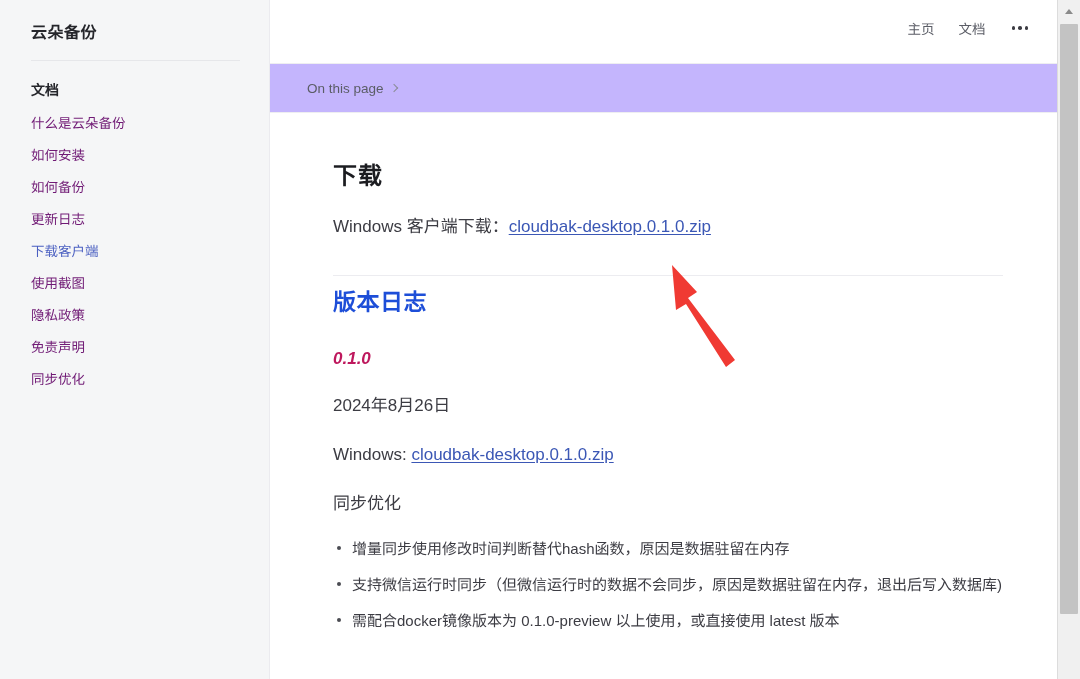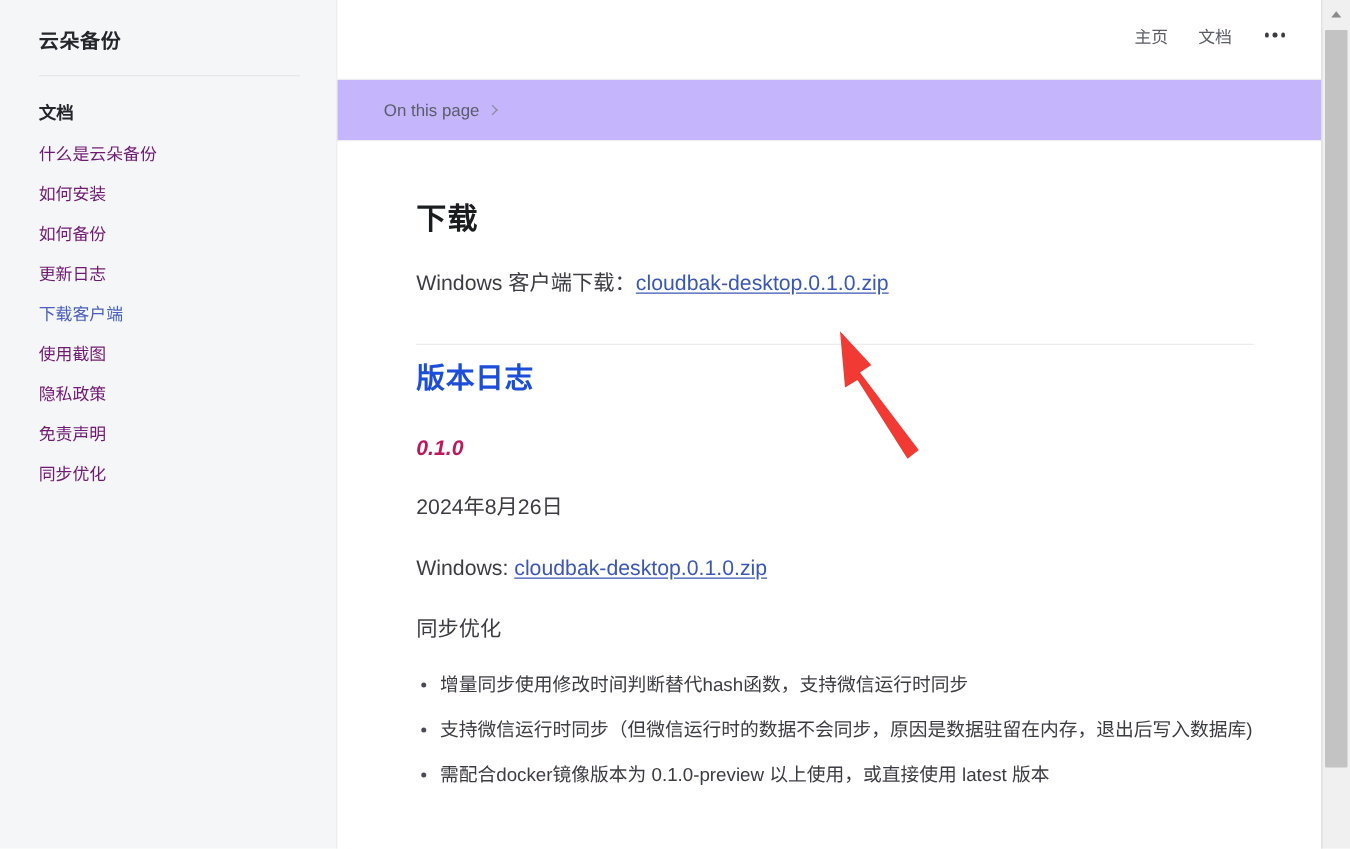--- a/index.html
+++ b/index.html
@@ -338,21 +338,21 @@
 
     <p class="para">2024年8月26日</p>
 
     <p class="para">
       <span>Windows: </span><a class="dl-link">cloudbak-desktop.0.1.0.zip</a>
     </p>
 
     <p class="para">同步优化</p>
 
     <ul class="bullets">
-      <li>增量同步使用修改时间判断替代hash函数，支持微信运行时同步</li>
+      <li>增量同步使用修改时间判断替代hash函数，原因是数据驻留在内存</li>
       <li>支持微信运行时同步（但微信运行时的数据不会同步，原因是数据驻留在内存，退出后写入数据库)</li>
       <li>需配合docker镜像版本为 0.1.0-preview 以上使用，或直接使用 latest 版本</li>
     </ul>
 
   </main>
 
   <svg class="arrow-annotation" viewBox="0 0 110 125" xmlns="http://www.w3.org/2000/svg">
     <g>
       <path d="M 22 17 L 47 44 L 38 50 L 85 112 L 76 119 L 36 56 L 26 62 Z" fill="#f03a33"></path>
     </g>

